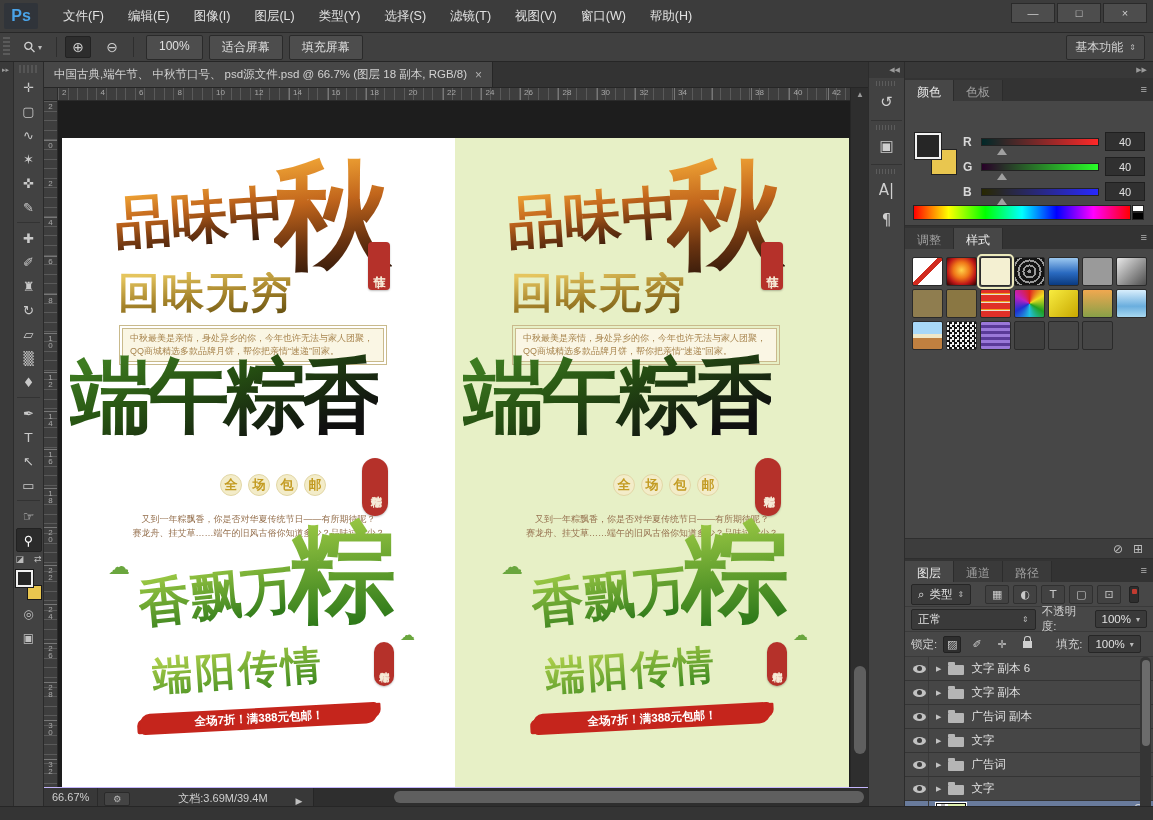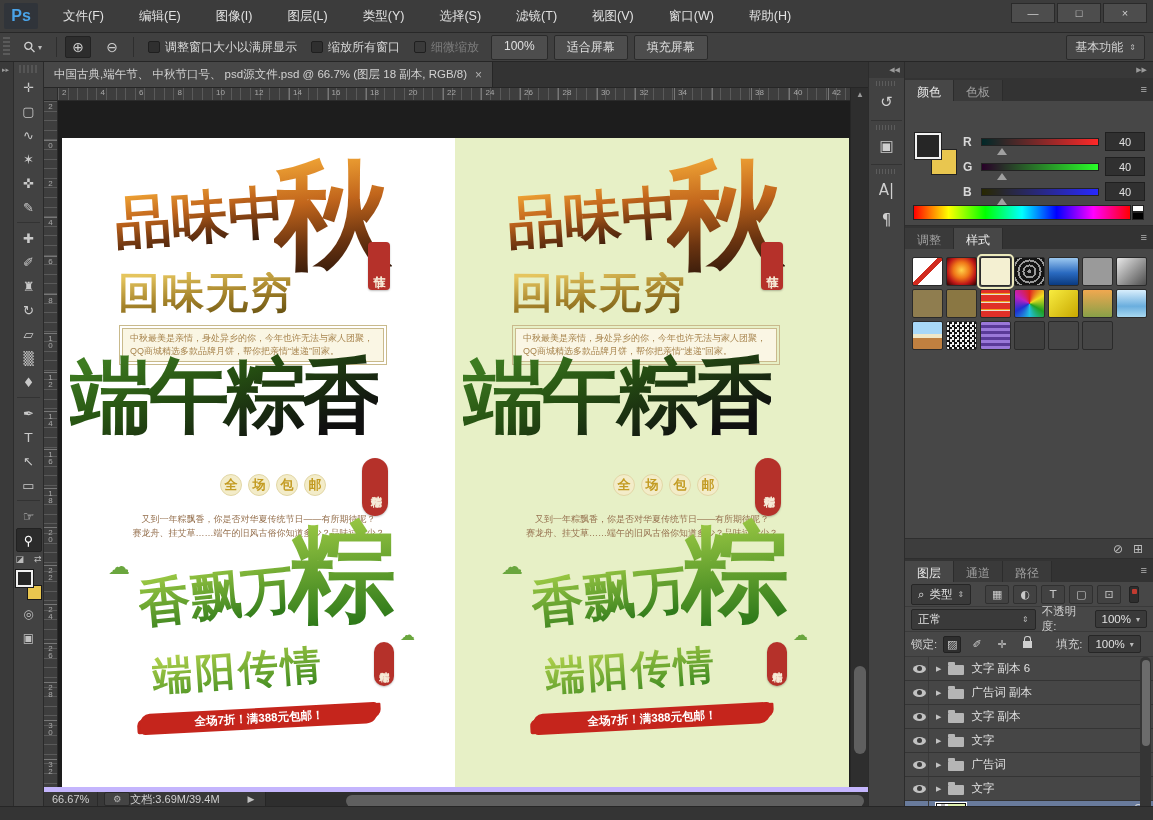--- a/index.html
+++ b/index.html
@@ -6,21 +6,21 @@
   body{width:1153px;height:820px;overflow:hidden;position:relative;background:#535353;
        font-family:"Liberation Sans","DejaVu Sans",sans-serif;color:#d6d6d6;font-size:12px;
        -webkit-font-smoothing:antialiased}
   *{box-sizing:border-box}
 
   
   #titlebar{position:absolute;left:0;top:0;width:1153px;height:33px;background:#3c3c3c;
             border-bottom:1px solid #282828;display:flex;align-items:center}
   #ps-logo{width:34px;height:26px;margin-left:4px;background:#30343a;color:#4aa3e8;
            font-weight:bold;font-size:16px;display:flex;align-items:center;justify-content:center;border-radius:2px}
-  #menu-items{display:flex;align-items:center;margin-left:14px;gap:13px}
+  #menu-items{display:flex;align-items:center;margin-left:14px;gap:2px}
   .menu-item{padding:4px 11px;color:#e2e2e2;font-size:12.5px;cursor:default}
   #win-controls{margin-left:auto;margin-right:6px;display:flex;gap:2px;align-self:flex-start;margin-top:3px}
   .win-btn{width:44px;height:20px;background:#4d4d4d;border:1px solid #2a2a2a;color:#cfcfcf;
            display:flex;align-items:center;justify-content:center;font-size:11px}
 
   
   #optionsbar{position:absolute;left:0;top:33px;width:1153px;height:29px;background:#404040;
               border-bottom:1px solid #262626;display:flex;align-items:center;gap:8px}
   #opt-grip{width:7px;height:20px;margin-left:3px;
             background:repeating-linear-gradient(180deg,#5a5a5a 0 2px,transparent 2px 4px)}
@@ -74,26 +74,26 @@
                       repeating-linear-gradient(180deg,#777 0 1px,transparent 1px 38.7px)}
   .rl-num{position:absolute;left:2px;font-size:8px;color:#a8a8a8;writing-mode:vertical-rl;text-orientation:upright;letter-spacing:-2px}
   #canvas{position:absolute;left:14px;top:39px;width:792px;height:686px;background:#1d1d1d;overflow:hidden}
   #page{position:absolute;left:4px;top:37px;width:787px;height:649px;display:flex}
   .half{position:relative;width:393px;height:649px;overflow:hidden}
   #half-left{background:#ffffff}
   #half-right{background:#e7f0c6;width:394px}
   #vscroll{position:absolute;left:806px;top:26px;width:18px;height:699px;background:#2e2e2e;border-left:1px solid #262626}
   #vscroll .arr{position:absolute;left:0;width:18px;height:14px;color:#9a9a9a;font-size:8px;text-align:center;line-height:14px}
   #vthumb{position:absolute;left:3px;width:12px;top:578px;height:88px;background:#5f5f5f;border-radius:6px}
-  #statusbar{position:absolute;left:0;top:725px;width:824px;height:19px;background:#383838;border-top:5px solid #c4b5fd;
-             display:flex;align-items:center;font-size:11px;color:#cfcfcf}
+  #statusbar{position:absolute;left:0;top:725px;width:824px;height:19px;background:#383838;border-top:1px solid #c4b5fd;
+             display:flex;align-items:flex-end;font-size:11px;color:#cfcfcf}
   #status-zoom{padding:0 8px;border-right:1px solid #2a2a2a;height:100%;display:flex;align-items:center}
   #status-gear{width:26px;height:14px;background:#444;border:1px solid #2a2a2a;border-radius:2px;margin-left:6px;
                display:flex;align-items:center;justify-content:center;font-size:9px;color:#bbb}
-  #status-doc{}
+  #status-doc{margin-left:48px}
   #status-arrow{margin-left:28px;font-size:9px;color:#c0c0c0}
   #hscroll{flex:1;height:100%;margin-left:10px;background:#2e2e2e;position:relative;border-left:1px solid #262626}
   #hthumb{position:absolute;top:3px;height:12px;left:80px;right:4px;background:#5f5f5f;border-radius:6px}
 
   
   .art{position:absolute;left:0;width:100%}
   .calli{font-family:"DejaVu Serif","Liberation Serif",serif;font-weight:bold;position:absolute;white-space:nowrap;line-height:1}
   .gtx{-webkit-background-clip:text;background-clip:text;color:transparent}
   .grad-autumn{background-image:linear-gradient(173deg,#f0a435 4%,#c2661c 38%,#6b3410 70%,#2a150a 100%)}
   .grad-gold{background-image:linear-gradient(173deg,#e5c55e 10%,#a5832a 55%,#6b5513 95%)}
@@ -232,34 +232,20 @@
 <div id="optionsbar">
   <div id="opt-grip"></div>
   <div id="opt-tool">
     <span class="glyph-icon">⚲</span>
     <span class="dd-arrow">▾</span>
   </div>
   <div class="vsep"></div>
   <div class="zoom-toggle active">⊕</div>
   <div class="zoom-toggle">⊖</div>
   <div class="vsep"></div>
-  <div id="opt-checks">
-      <span class="opt-check">
-        <span class="cbox"></span>
-        <span class="cbl">调整窗口大小以满屏显示</span>
-      </span>
-      <span class="opt-check">
-        <span class="cbox"></span>
-        <span class="cbl">缩放所有窗口</span>
-      </span>
-      <span class="opt-check disabled">
-        <span class="cbox"></span>
-        <span class="cbl">细微缩放</span>
-      </span>
-    </div>
   <div id="opt-buttons">
       <span class="ps-btn">100%</span>
       <span class="ps-btn">适合屏幕</span>
       <span class="ps-btn">填充屏幕</span>
     </div>
   <div id="workspace">
     <span>基本功能</span>
     <span class="dd-arrow">⇕</span>
   </div>
 </div>
@@ -598,29 +584,29 @@
           <span class="tri">▶</span>
           <span class="i-folder"></span>
           <span class="layer-label">文字 副本 6</span>
         </div>
         <div class="layer-row">
           <span class="cell-eye">
             <span class="i-eye"></span>
           </span>
           <span class="tri">▶</span>
           <span class="i-folder"></span>
-          <span class="layer-label">广告词 副本</span>
+          <span class="layer-label">文字 副本</span>
         </div>
         <div class="layer-row">
           <span class="cell-eye">
             <span class="i-eye"></span>
           </span>
           <span class="tri">▶</span>
           <span class="i-folder"></span>
-          <span class="layer-label">文字 副本</span>
+          <span class="layer-label">广告词 副本</span>
         </div>
         <div class="layer-row">
           <span class="cell-eye">
             <span class="i-eye"></span>
           </span>
           <span class="tri">▶</span>
           <span class="i-folder"></span>
           <span class="layer-label">文字</span>
         </div>
         <div class="layer-row">

